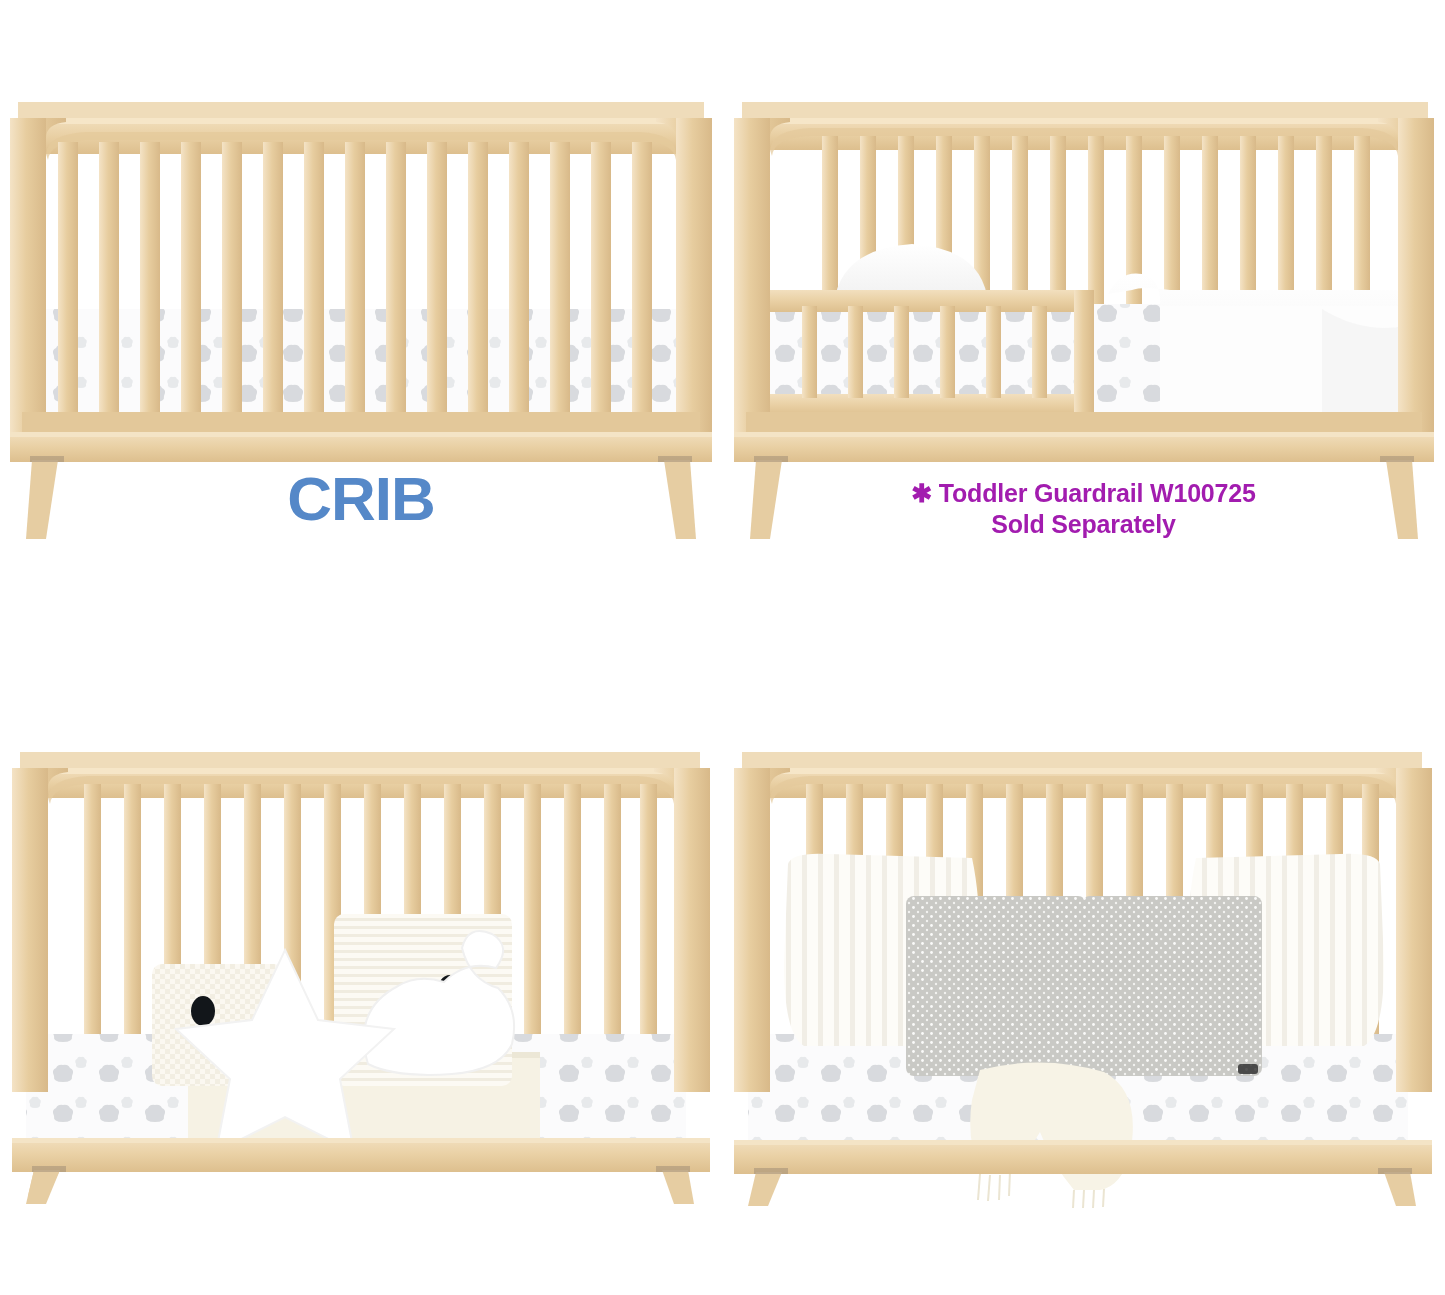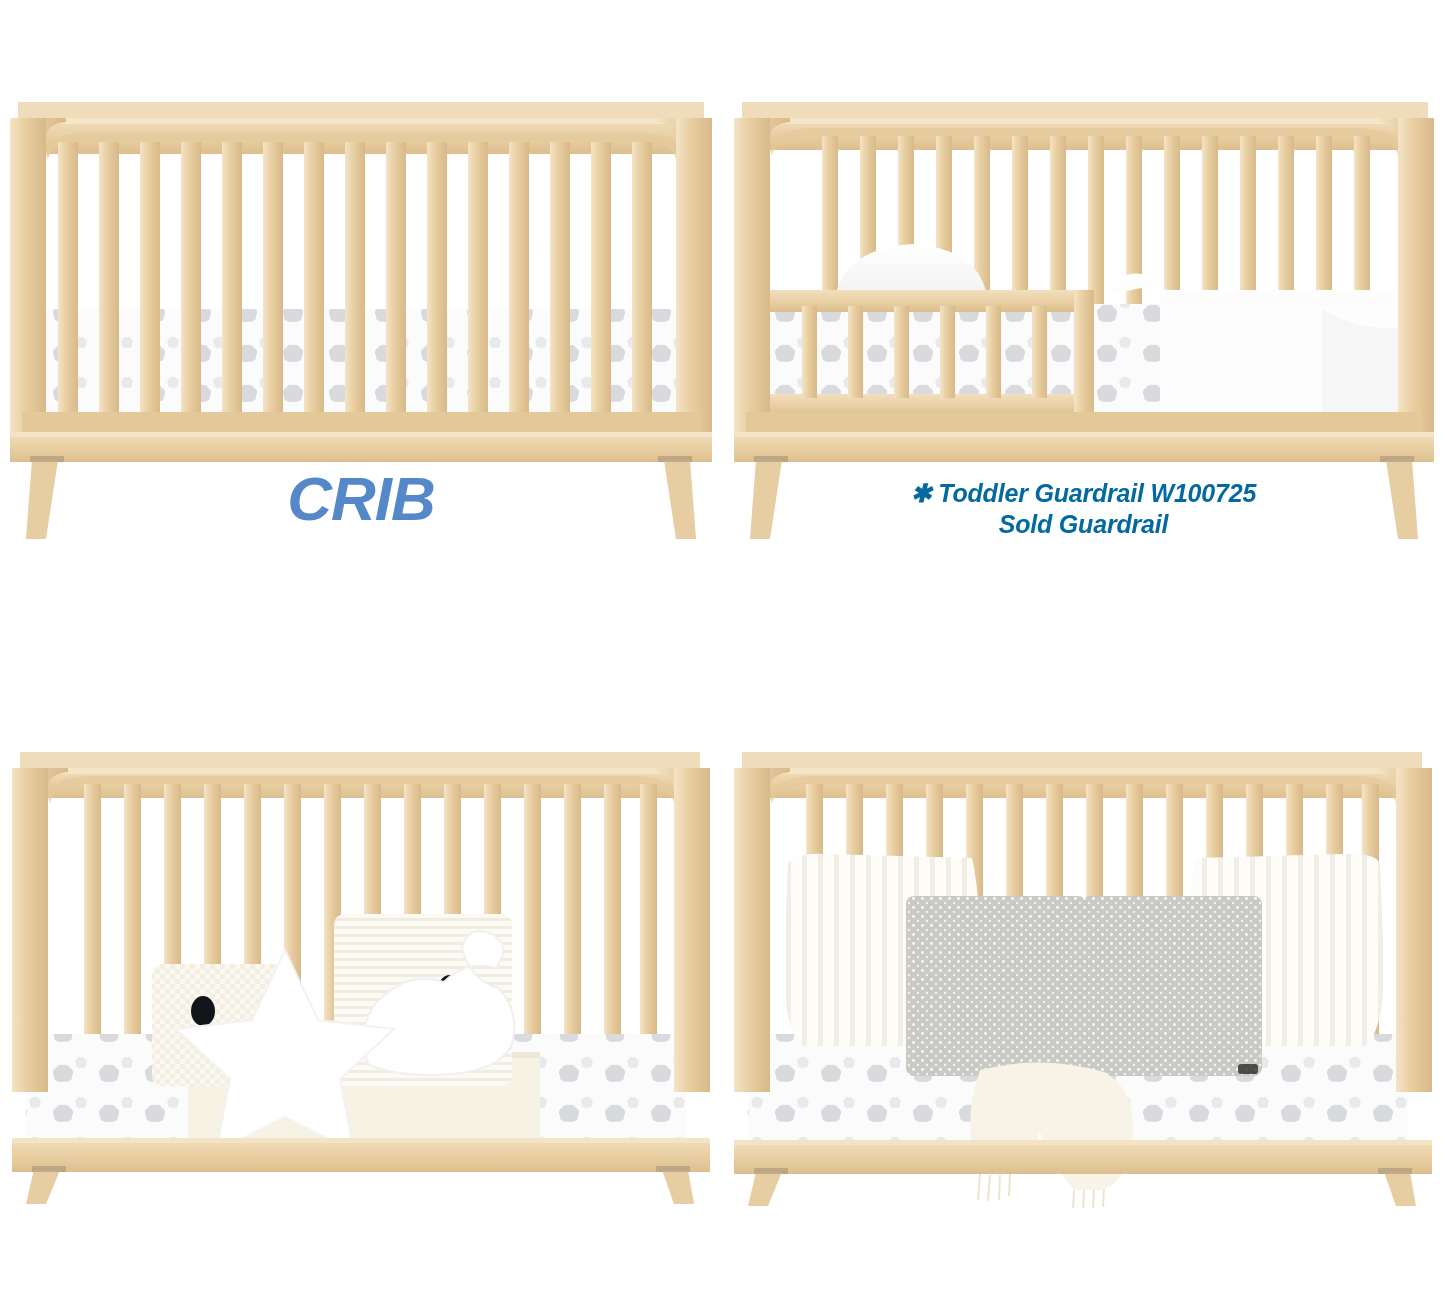--- a/index.html
+++ b/index.html
@@ -10,21 +10,20 @@
     background: #ffffff;
     font-family: "Liberation Sans", sans-serif;
     overflow: hidden;
   }
 
   #page {
     position: relative;
     width: 1445px;
     height: 1038px;
     background: #fff;
-    font-style: italic;
   }
 
   
   .grid {
     position: absolute;
     inset: 0;
     display: grid;
     grid-template-columns: 722px 723px;
     grid-template-rows: 648px 647px;
   }
@@ -33,21 +32,21 @@
   
   .caption { position: absolute; left: 0; right: 0; text-align: center; }
   .cap-title {
     color: #5588c8;
     font-weight: 800;
     letter-spacing: -1px;
     line-height: 1;
     font-size: 62px;
   }
   .cap-sub {
-    color: #0369a1;
+    color: #a21caf;
     font-weight: 700;
     font-size: 25px;
     line-height: 1.25;
     letter-spacing: -0.2px;
     margin-top: 10px;
   }
 
   .cap-tl { top: 468px; }
   .cap-tr { top: 468px; }
 
@@ -236,21 +235,21 @@
 
         <path d="M34 366 L60 366 L48 445 L28 445 Z" fill="#e6cda2"></path>
         <path d="M664 366 L690 366 L696 445 L676 445 Z" fill="#e6cda2"></path>
         <rect x="32" y="362" width="34" height="6" fill="#9b8a74" opacity="0.5"></rect>
         <rect x="658" y="362" width="34" height="6" fill="#9b8a74" opacity="0.5"></rect>
       </svg>
     </div>
     <div class="caption cap-tr">
       <div class="cap-sub">
         <div>✱ Toddler Guardrail W100725</div>
-        <div>Sold Guardrail</div>
+        <div>Sold Separately</div>
       </div>
     </div>
   </div>
 
   <div class="cell">
     <div class="crib">
       <svg viewBox="0 0 722 475" preserveAspectRatio="xMidYMid meet">
         <defs>
           <linearGradient id="wg3" x1="0" y1="0" x2="0" y2="1">
             <stop offset="0" stop-color="#f2dfbe"></stop>

